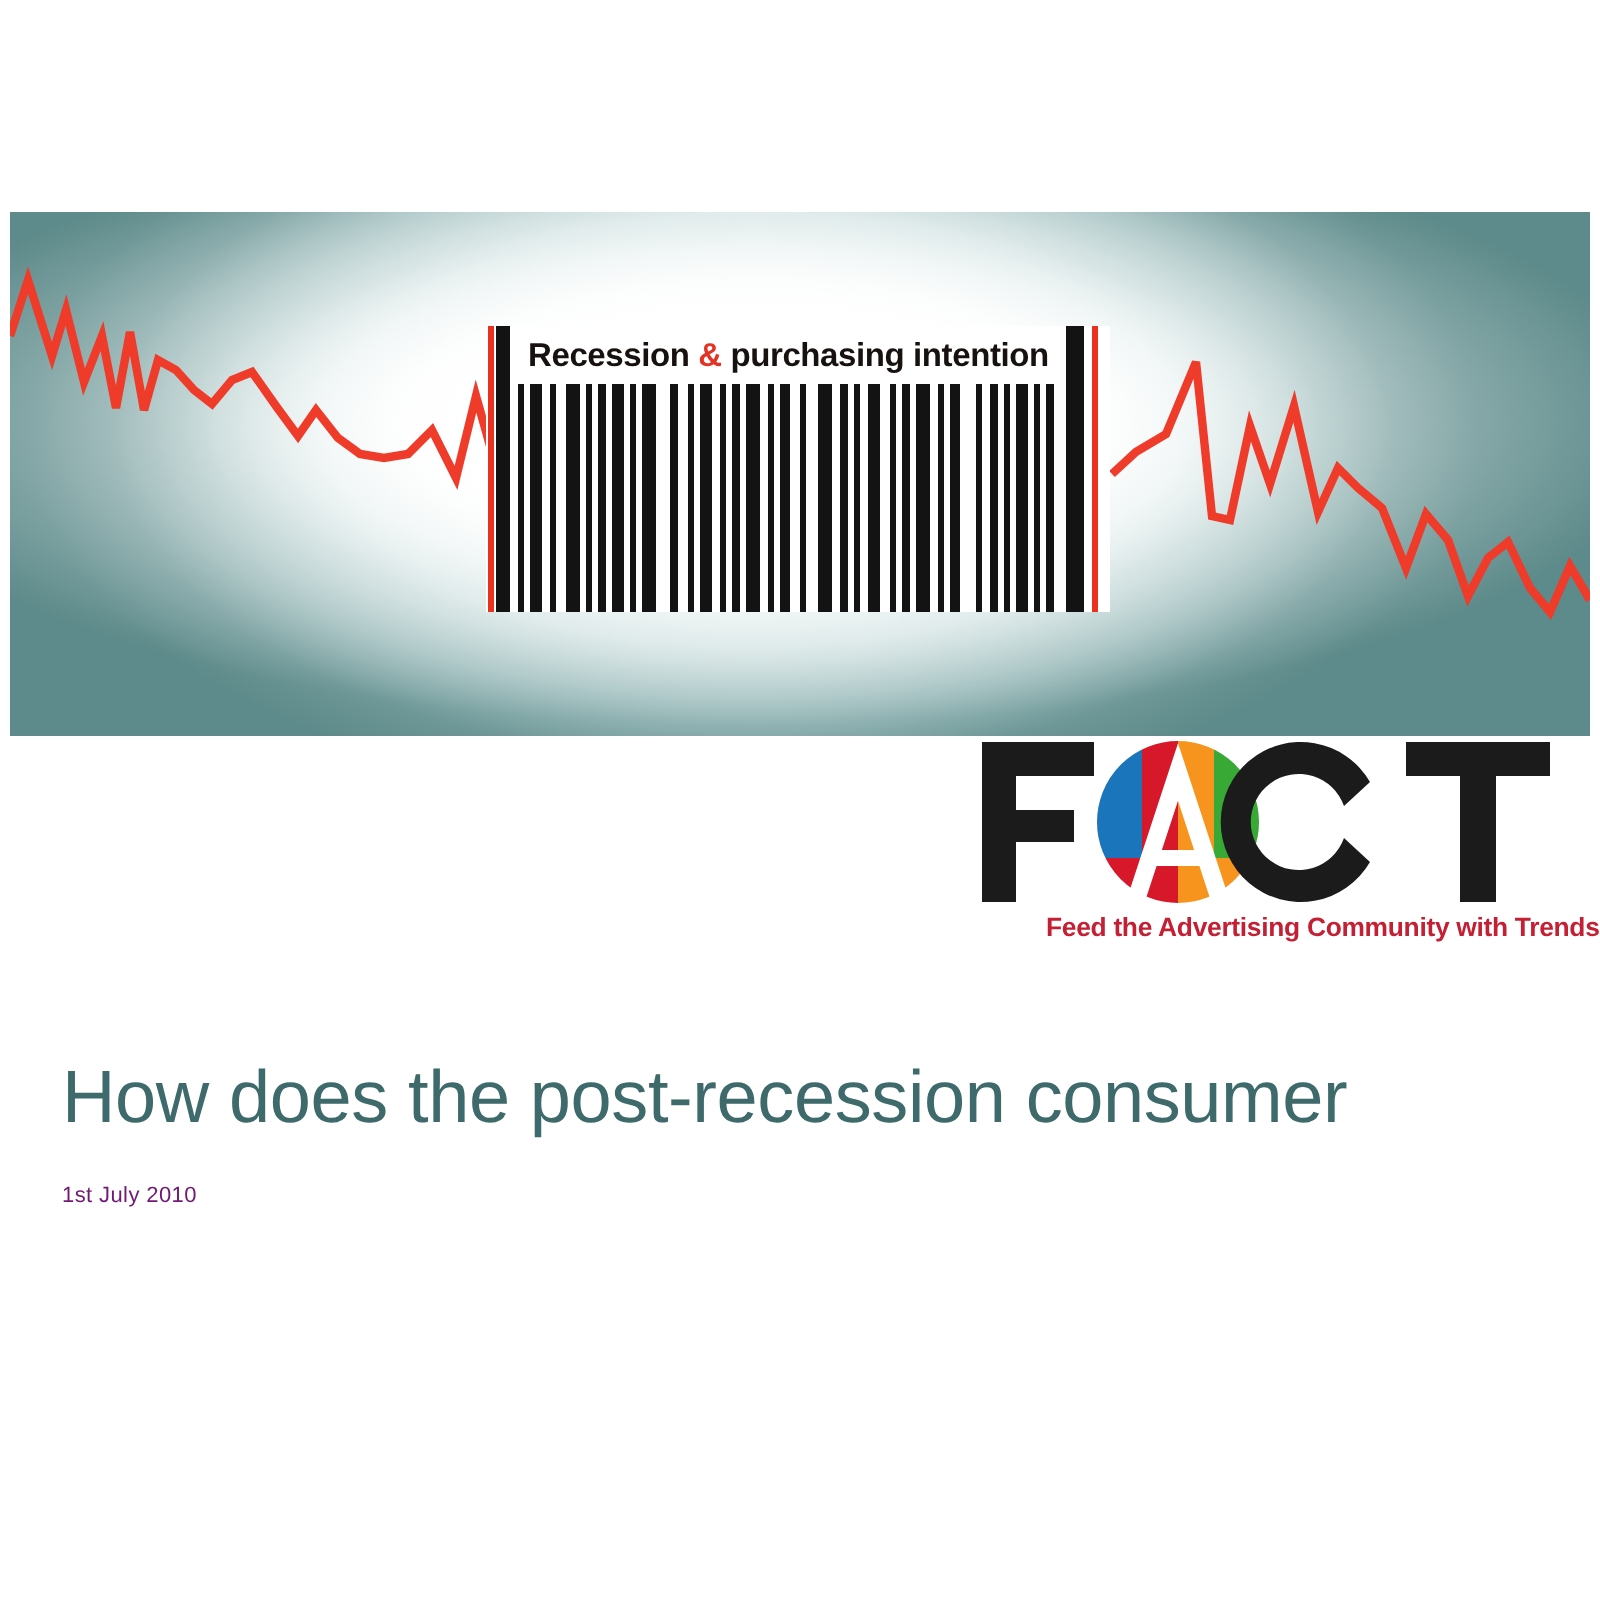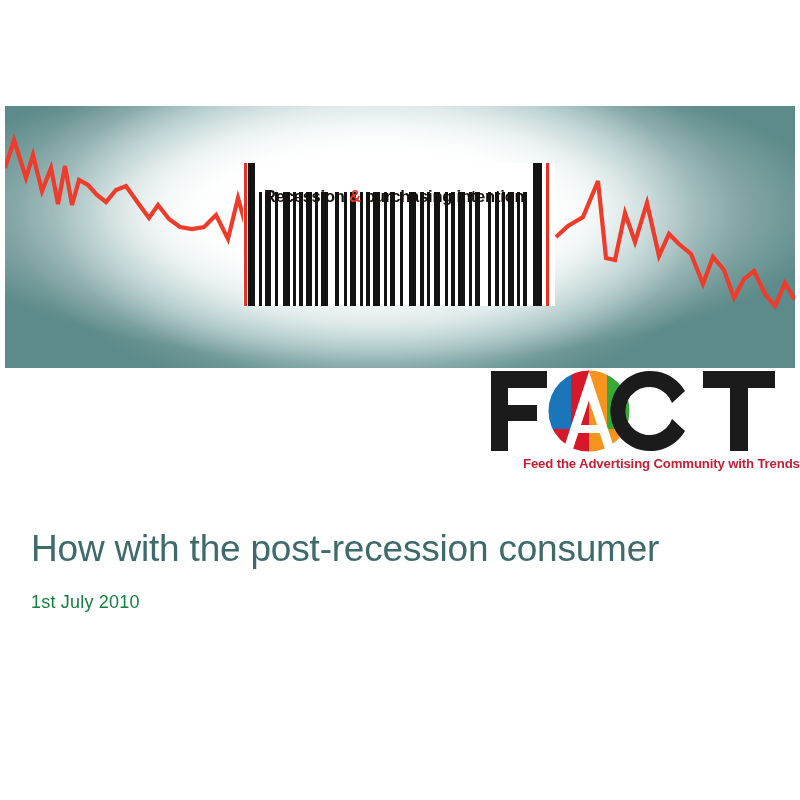--- a/index.html
+++ b/index.html
@@ -48,21 +48,21 @@
     position: absolute;
     left: 243px;
     top: 163px;
     width: 312px;
     height: 143px;
   }
   #barcode-svg { display:block; width:100%; height:100%; }
   #barcode-label {
     position: absolute;
     left: 264px;
-    top: 184px;
+    top: 166px;
     width: 272px;
     height: 24px;
     font-size: 16.5px;
     font-weight: bold;
     letter-spacing: -0.2px;
     color: #17120f;
     line-height: 24px;
     white-space: nowrap;
     font-family: "Liberation Sans", sans-serif;
   }
@@ -101,22 +101,22 @@
     font-size: 37px;
     line-height: 50px;
     color: #3e6a6b;
     font-weight: normal;
     margin: 0;
     letter-spacing: -0.2px;
     font-family: "Liberation Sans", sans-serif;
   }
   #deck-date {
     margin-top: 18px;
-    font-size: 18px;
-    color: #15803d;
+    font-size: 11px;
+    color: #701a75;
     letter-spacing: 0.2px;
     font-family: "Liberation Sans", sans-serif;
   }
 </style>
 </head>
 <body>
 
 <div id="banner">
   <svg id="banner-svg" viewBox="0 0 790 262" preserveAspectRatio="none">
 
@@ -229,16 +229,16 @@
     <g fill="#1b1b1b">
       <rect x="214" y="2" width="72" height="17"></rect>
       <rect x="241" y="2" width="18" height="80"></rect>
     </g>
   </svg>
 </div>
 <div id="fact-tagline">Feed the Advertising Community with Trends</div>
 
 <div id="title-block">
   <h1 id="deck-title">
-    <span>How with the post-recession consumer</span><br>
+    <span>How does the post-recession consumer</span><br>
   </h1>
   <div id="deck-date">1st July 2010</div>
 </div>
 
 </body></html>

